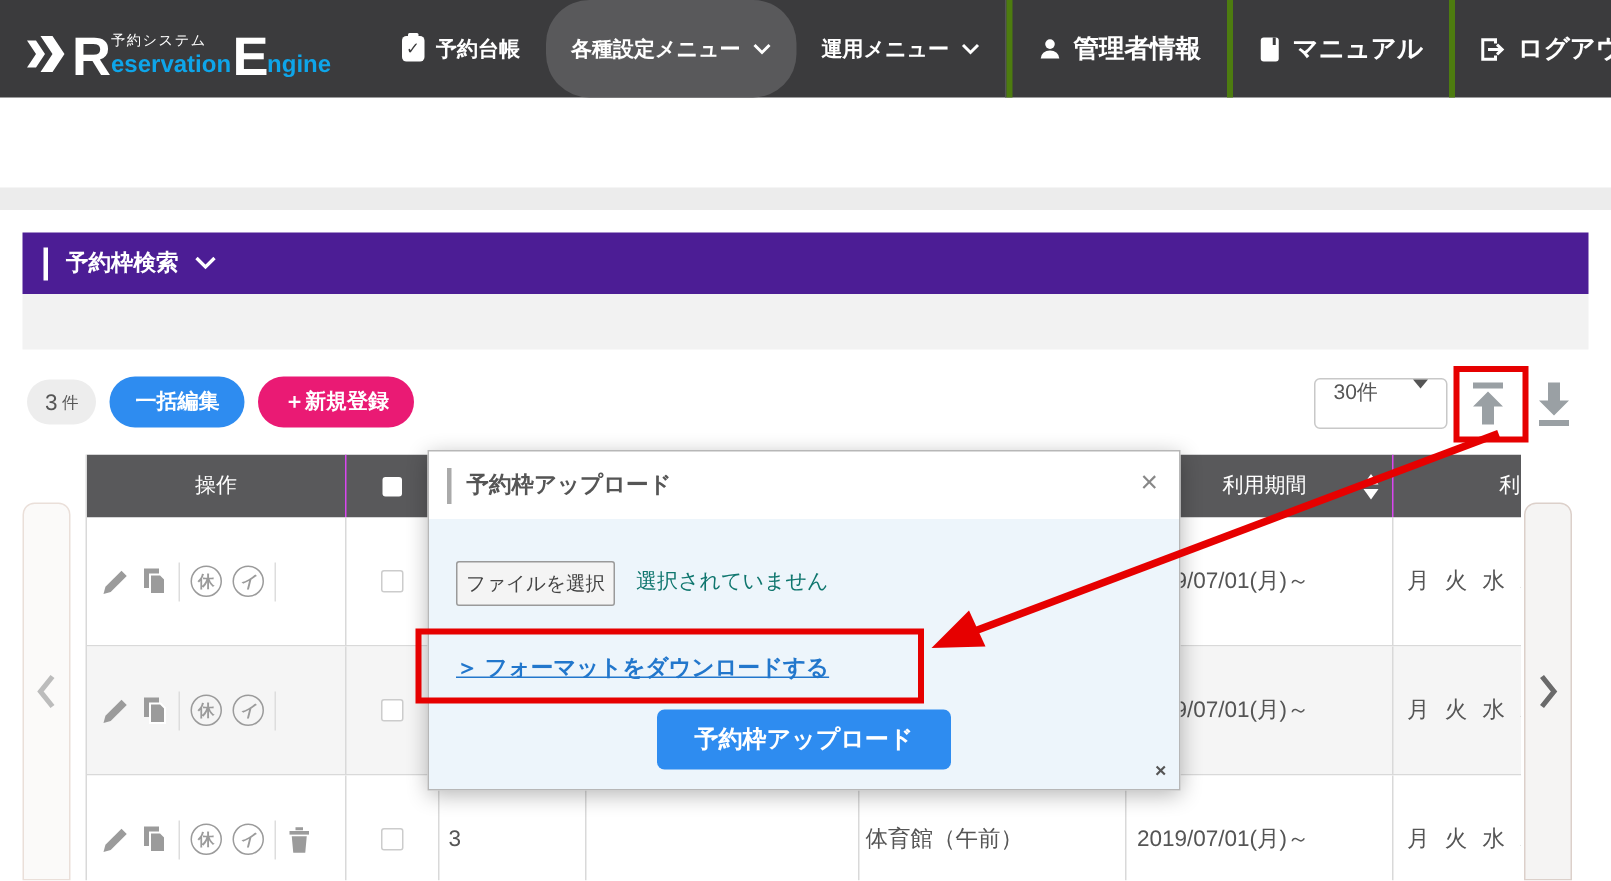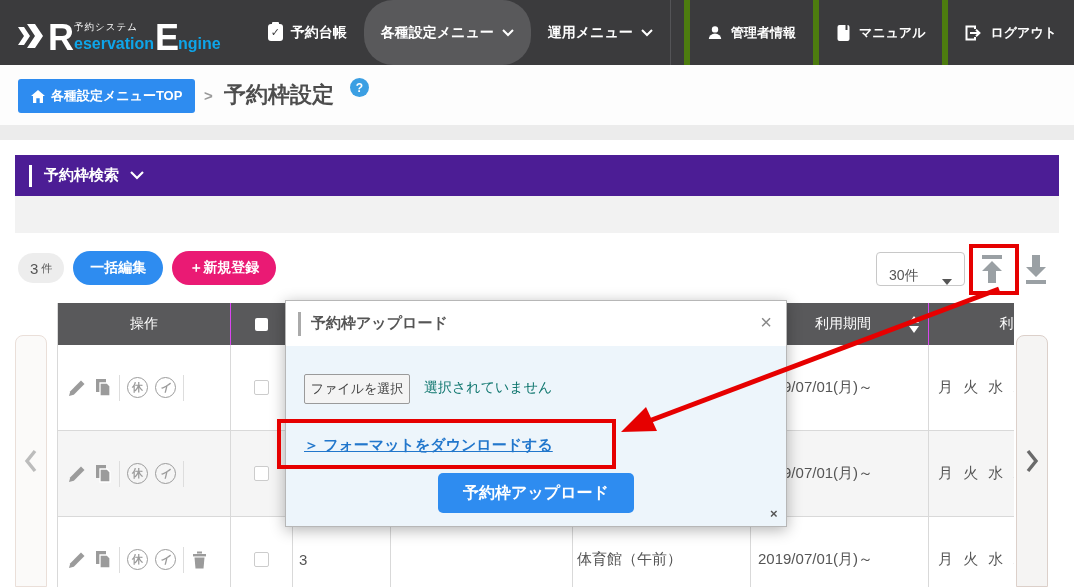--- a/index.html
+++ b/index.html
@@ -18,21 +18,21 @@
   .lg-res,.lg-ngine { color:#0ea5e9; font-weight:bold; font-size:16px; line-height:1; }
   .nav-main { display:flex; margin-left:14px; }
   .nav-item { display:flex; align-items:center; gap:8px; padding:0 17px; color:#fff;
               font-size:14px; font-weight:bold; cursor:pointer; white-space:nowrap; }
   .nav-item.active { background:#59595b;border-radius:29px; }
   .nav-item.bordered { border-right:1px solid #545457; }
   .clipboard { position:relative; width:15px; height:17px; background:#fff; border-radius:3px;
                display:flex; align-items:center; justify-content:center; font-size:11px; font-weight:bold; color:#3b3b3d; }
   .clipboard:before { content:""; position:absolute; top:-2px; left:4px; width:7px; height:3px; background:#fff; border-radius:1px; }
   .nav-right { display:flex; margin-left:auto; }
-  .nav-right .nav-item { border-left:6px solid #4d7c0f; font-size:13px; }
+  .nav-right .nav-item { border-left:4px solid #4d7c0f; font-size:17px; }
 
   
   .crumb-bar { position:absolute; left:0; top:65px; width:1074px; height:60px; background:#fdfdfd; }
   .crumb-btn { position:absolute; left:18px; top:14px; height:34px; padding:0 13px;
                background:var(--accent-blue,#2e8cf0); border:none; border-radius:3px; color:#fff;
                font-size:13px; font-weight:bold; display:flex; align-items:center; gap:6px; cursor:pointer;
                font-family:inherit; }
   .crumb-sep { position:absolute; left:204px; top:22px; color:#999; font-size:15px; font-weight:bold; }
   .page-title { position:absolute; left:224px; top:15px; font-size:22px; font-weight:bold; color:#4d4d4d; }
   .help-dot { position:absolute; left:350px; top:13px; width:19px; height:19px; border-radius:50%;
@@ -51,21 +51,21 @@
   
   .toolbar { position:absolute; left:18px; top:251px; height:34px; display:flex; align-items:center; gap:9px; z-index:5; }
   .count-pill { height:30px; padding:0 12px; background:#ededed; border-radius:15px;
                 display:flex; align-items:center; gap:3px; color:#555; }
   .count-num { font-size:15px; } .count-unit { font-size:11px; }
   .pill-btn { height:34px; padding:0 17px; border:none; border-radius:17px; color:#fff;
               font-size:14px; font-weight:bold; cursor:pointer; font-family:inherit; }
   .pill-blue { background:var(--accent-blue,#2e8cf0); }
   .pill-pink { background:var(--accent-pink,#ea1a74); }
   .select-box { position:absolute; left:876px; top:252px; width:89px; height:34px; background:#fff;
-                border:1px solid #c8c8c8; border-radius:4px; display:flex; align-items:flex-end;
+                border:1px solid #c8c8c8; border-radius:4px; display:flex; align-items:flex-start;
                 padding:0 12px; font-size:14px; color:#555; cursor:pointer; z-index:5; }
   .select-box .caret { margin-left:auto; width:0; height:0; border-left:5px solid transparent;
                        border-right:5px solid transparent; border-top:6px solid #555; }
   .icon-btn { position:absolute; top:252px; width:32px; height:34px; cursor:pointer; z-index:5; }
   .icon-up { left:977px; } .icon-down { left:1021px; }
 
   
   .table { position:absolute; left:57px; top:303px; width:957px; height:284px; overflow:hidden;
            border-left:1px solid #d9d9d9; z-index:10; }
   .thead { position:relative; height:42px; background:var(--table-header-bg,#59595b); }
@@ -187,31 +187,20 @@
         <svg width="17" height="16" viewBox="0 0 17 16">
           <polyline points="10,4 10,1.5 1.5,1.5 1.5,14.5 10,14.5 10,12" fill="none" stroke="#fff" stroke-width="2"></polyline>
           <line x1="5" y1="8" x2="14" y2="8" stroke="#fff" stroke-width="2"></line>
           <polyline points="11,4.8 14.4,8 11,11.2" fill="none" stroke="#fff" stroke-width="2"></polyline>
         </svg>
         <span>ログアウト</span>
       </div>
     </div>
   </header>
 
-  <div class="crumb-bar">
-    <button class="crumb-btn">
-      <svg width="14" height="13" viewBox="0 0 14 13">
-        <polygon points="7,0 14,6 12,6 12,13 8.7,13 8.7,8.3 5.3,8.3 5.3,13 2,13 2,6 0,6" fill="#fff"></polygon>
-      </svg>
-      <span>各種設定メニューTOP</span>
-    </button>
-    <span class="crumb-sep">&gt;</span>
-    <span class="page-title">予約枠設定</span>
-    <span class="help-dot">?</span>
-  </div>
   <div class="gray-band"></div>
 
   <section class="search">
     <div class="search-head">
       <span class="accent-bar"></span>
       <span class="search-title">予約枠検索</span>
       <svg width="14" height="9" viewBox="0 0 14 9">
         <polyline points="1,1 7,7 13,1" fill="none" stroke="#fff" stroke-width="2.2"></polyline>
       </svg>
     </div>

